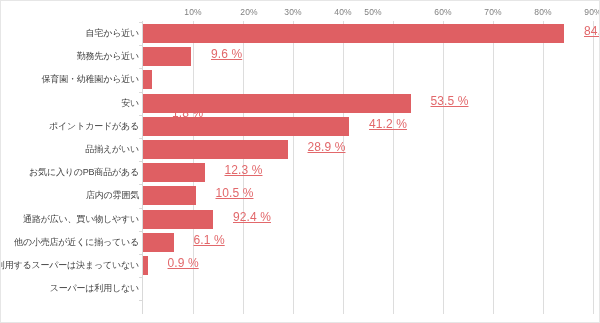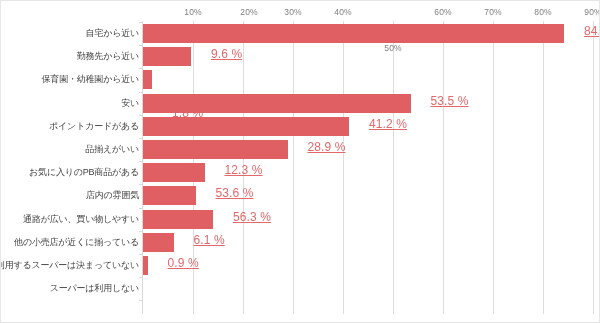--- a/index.html
+++ b/index.html
@@ -132,21 +132,21 @@
         <div class="gridline" style="left: 400px;"></div>
         <div class="gridline" style="left: 450px;"></div>
       </div>
   </div>
 
   <div id="tick-labels">
       <div class="tick-label" style="left: 192px;">10%</div>
       <div class="tick-label" style="left: 242px; margin-left: 6px;">20%</div>
       <div class="tick-label" style="left: 292px;">30%</div>
       <div class="tick-label" style="left: 342px;">40%</div>
-      <div class="tick-label" style="left: 392px; margin-top: 36px;">50%</div>
+      <div class="tick-label" style="left: 372px;">50%</div>
       <div class="tick-label" style="left: 442px; text-align: right;">60%</div>
       <div class="tick-label" style="left: 492px;">70%</div>
       <div class="tick-label" style="left: 542px;">80%</div>
       <div class="tick-label" style="left: 592px;">90%</div>
     </div>
   <div id="tick-marks">
       <div class="tick-mark" style="top: 21px;"></div>
       <div class="tick-mark" style="top: 44.2px;"></div>
       <div class="tick-mark" style="top: 67.4px;"></div>
       <div class="tick-mark" style="top: 90.6px;"></div>
@@ -209,28 +209,28 @@
         <div class="bar-wrap" style="width: 61.5px;">
           <div class="bar" title="お気に入りのPB商品がある 12.3 %" style="width: 61.5px; background: rgb(223, 95, 99);"></div>
         </div>
         <div class="bar-value" style="left: 203.5px; color: rgb(226, 104, 107); text-align: right;">12.3 %</div>
       </div>
       <div class="row" style="top: 183.4px;">
         <div class="cat-label">店内の雰囲気</div>
         <div class="bar-wrap" style="width: 52.5px;">
           <div class="bar" title="店内の雰囲気 10.5 %" style="width: 52.5px; background: rgb(223, 95, 99);"></div>
         </div>
-        <div class="bar-value" style="left: 194.5px; color: rgb(226, 104, 107);">53.6 %</div>
+        <div class="bar-value" style="left: 194.5px; color: rgb(226, 104, 107);">10.5 %</div>
       </div>
       <div class="row" style="top: 206.6px;">
         <div class="cat-label">通路が広い、買い物しやすい</div>
         <div class="bar-wrap" style="width: 70px;">
           <div class="bar" title="通路が広い、買い物しやすい 14.0 %" style="width: 70px; background: rgb(223, 95, 99);"></div>
         </div>
-        <div class="bar-value" style="left: 212px; color: rgb(226, 104, 107);">56.3 %</div>
+        <div class="bar-value" style="left: 212px; color: rgb(226, 104, 107);">92.4 %</div>
       </div>
       <div class="row" style="top: 229.8px;">
         <div class="cat-label">他の小売店が近くに揃っている</div>
         <div class="bar-wrap" style="width: 30.5px;">
           <div class="bar" title="他の小売店が近くに揃っている 6.1 %" style="width: 30.5px; background: rgb(223, 95, 99);"></div>
         </div>
         <div class="bar-value" style="left: 172.5px; color: rgb(226, 104, 107); text-align: center;">6.1 %</div>
       </div>
       <div class="row" style="top: 253px;">
         <div class="cat-label">よく利用するスーパーは決まっていない</div>

